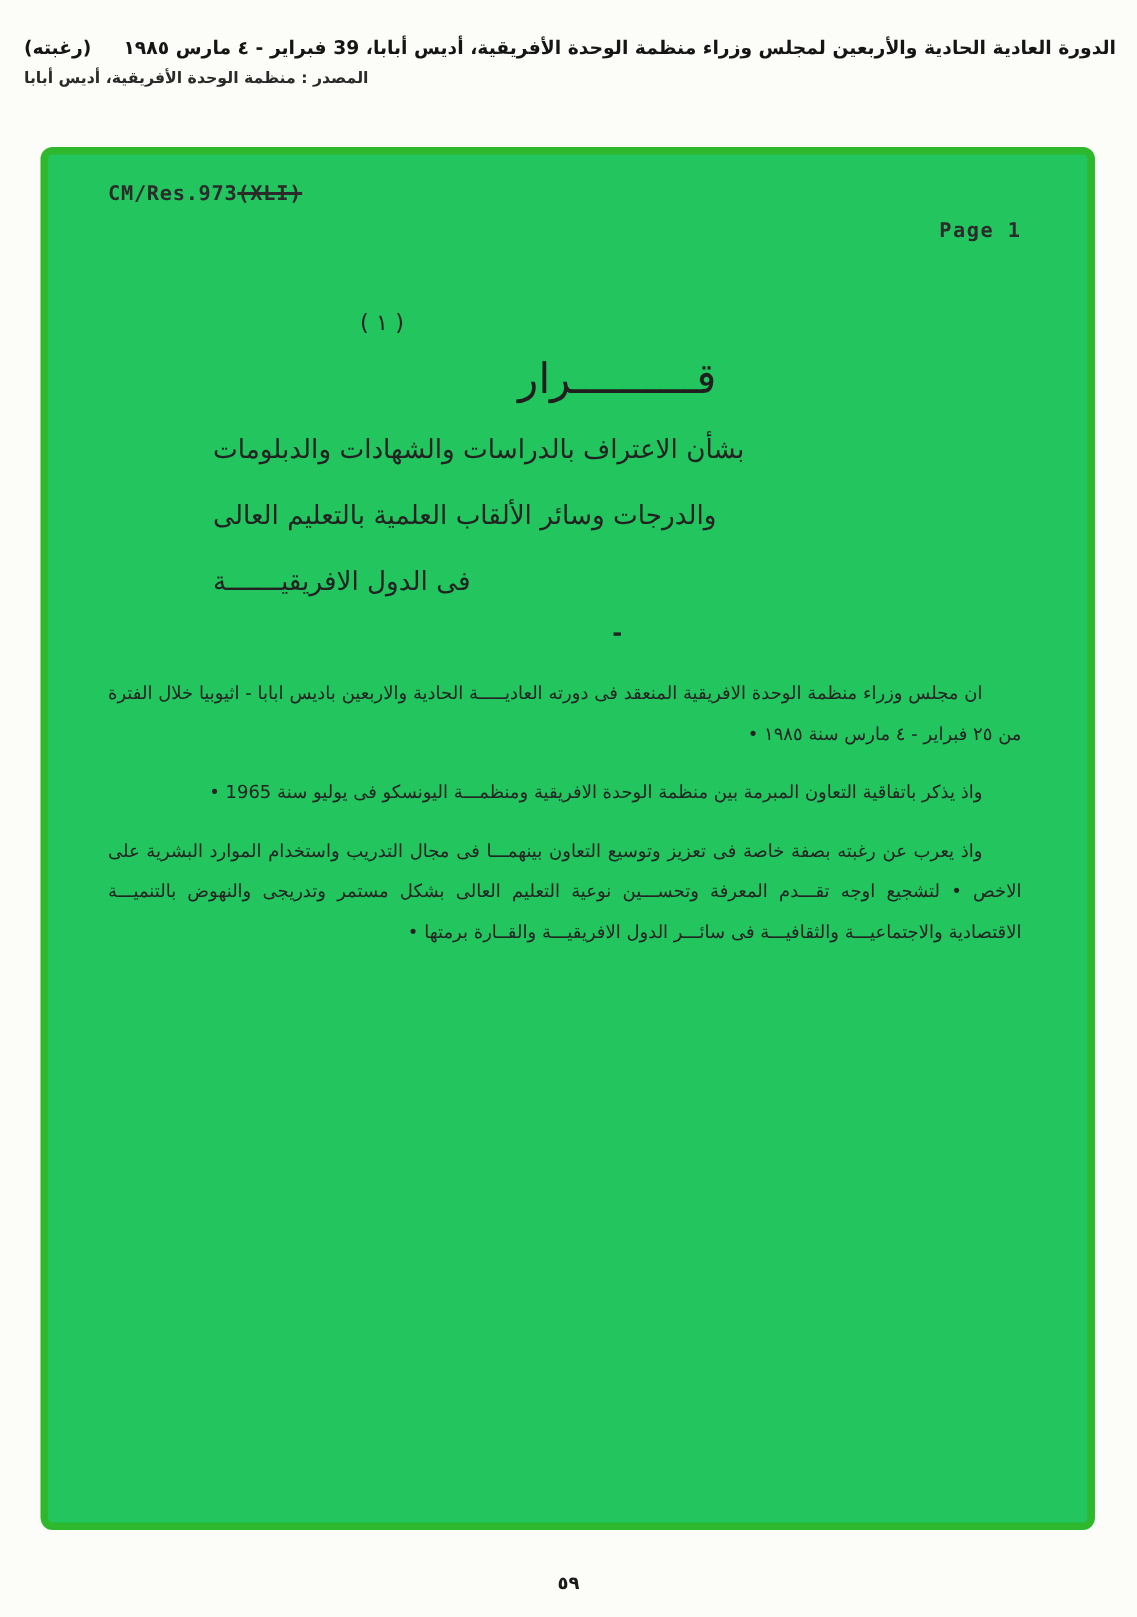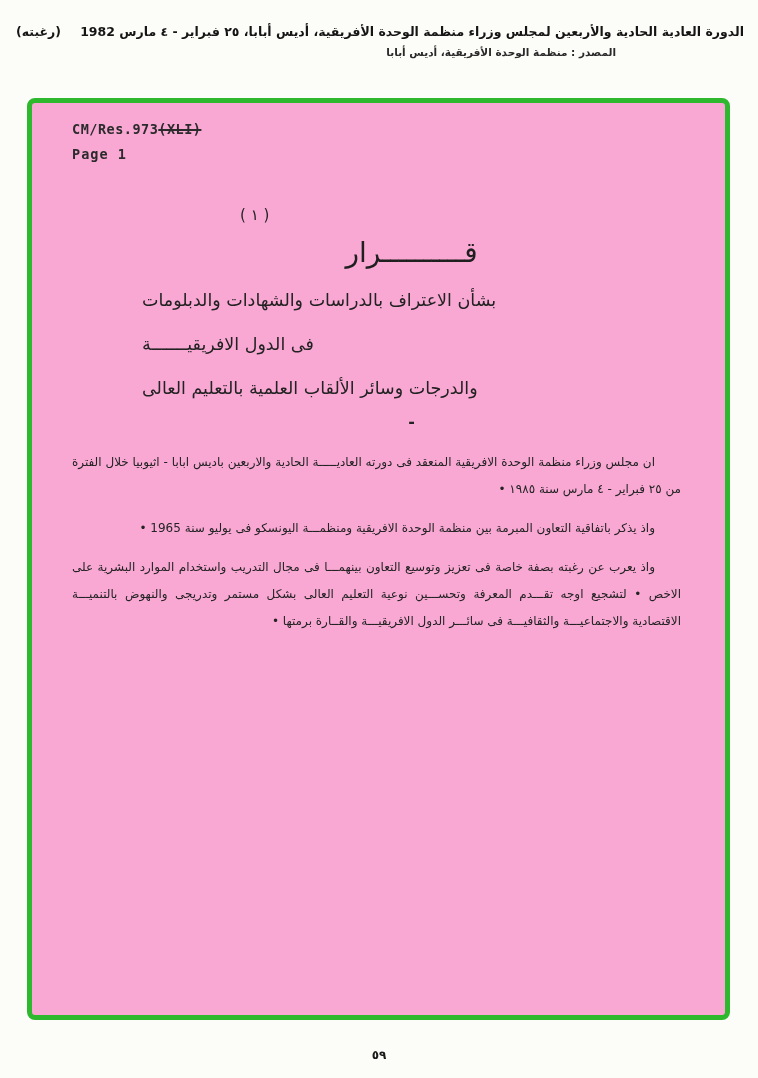--- a/index.html
+++ b/index.html
@@ -28,36 +28,36 @@
     display: flex;
     direction: rtl;
     justify-content: space-between;
     align-items: baseline;
     font-size: 12.5px;
     font-weight: bold;
     color: #151515;
   }
   .catalog-source {
     direction: rtl;
-    text-align: right;
+    text-align: left;
     padding-right: 128px;
     margin-top: 7px;
     font-size: 10.5px;
     font-weight: bold;
     color: #2a2a2a;
   }
 
   
   .scan-frame {
     position: absolute;
     left: 27px;
     top: 98px;
     width: 703px;
     height: 922px;
-    background: #f9a8d4;
+    background: #22c55e;
     border: 5px solid var(--frame-green, #2db82d);
     border-radius: 8px;
     padding: 18px 44px 12px 40px;
     overflow: hidden;
   }
   .ref-line {
     font-family: "DejaVu Sans Mono", monospace;
     font-weight: bold;
     font-size: 13.5px;
     letter-spacing: 0.5px;
@@ -70,21 +70,21 @@
     text-decoration-thickness: 2px;
   }
   .page-label {
     font-family: "DejaVu Sans Mono", monospace;
     font-weight: bold;
     font-size: 13.5px;
     letter-spacing: 1px;
     margin-top: 9px;
     color: #2b2b2b;
     direction: ltr;
-    text-align: left;
+    text-align: right;
   }
   .item-number {
     direction: rtl;
     display: inline-block;
     margin-top: 44px;
     margin-left: 168px;
     font-size: 15px;
     color: #242424;
   }
   .center-block {
@@ -137,40 +137,40 @@
     color: #1a1a1a;
   }
 </style>
 </head>
 <body>
 
 <div class="page">
 
   <div class="catalog-header">
     <div class="catalog-header-line">
-      <span class="hdr-title">الدورة العادية الحادية والأربعين لمجلس وزراء منظمة الوحدة الأفريقية، أديس أبابا، ٢٥ فبراير - ٤ مارس 1982</span>
+      <span class="hdr-title">الدورة العادية الحادية والأربعين لمجلس وزراء منظمة الوحدة الأفريقية، أديس أبابا، 39 فبراير - ٤ مارس ١٩٨٥</span>
       <span class="hdr-continued">(رغبته)</span>
     </div>
     <div class="catalog-source">المصدر :  منظمة الوحدة الأفريقية، أديس أبابا</div>
   </div>
 
   <div class="scan-frame">
     <div class="ref-line">
       <span>CM/Res.973</span><span class="struck">(XLI)</span>
     </div>
     <div class="page-label">Page 1</div>
 
     <div class="item-number">( ١ )</div>
 
     <div class="center-block">
       <div class="doc-title">قــــــــــرار</div>
       <div class="subtitle">
         <div class="subtitle-line">بشأن الاعتراف  بالدراسات والشهادات والدبلومات</div>
+        <div class="subtitle-line">والدرجات  وسائر الألقاب  العلمية بالتعليم العالى</div>
         <div class="subtitle-line">فى الدول الافريقيـــــــة</div>
-        <div class="subtitle-line">والدرجات  وسائر الألقاب  العلمية بالتعليم العالى</div>
       </div>
       <div class="divider">-</div>
     </div>
 
     <p class="body-para">ان مجلس وزراء منظمة الوحدة الافريقية المنعقد فى دورته العاديـــــة الحادية والاربعين باديس ابابا - اثيوبيا خلال الفترة من ٢٥ فبراير - ٤ مارس سنة ١٩٨٥ •</p>
     <p class="body-para">واذ يذكر باتفاقية التعاون  المبرمة بين منظمة الوحدة الافريقية ومنظمـــة اليونسكو فى يوليو سنة 1965 •</p>
     <p class="body-para">واذ يعرب  عن رغبته بصفة خاصة فى تعزيز وتوسيع التعاون  بينهمـــا فى مجال التدريب  واستخدام  الموارد البشرية على الاخص • لتشجيع اوجه تقـــدم المعرفة وتحســـين نوعية التعليم العالى بشكل مستمر وتدريجى  والنهوض بالتنميـــة الاقتصادية والاجتماعيـــة والثقافيـــة فى سائـــر الدول الافريقيـــة والقــارة برمتها •</p>
   </div>
 
   <div class="folio">٥٩</div>

